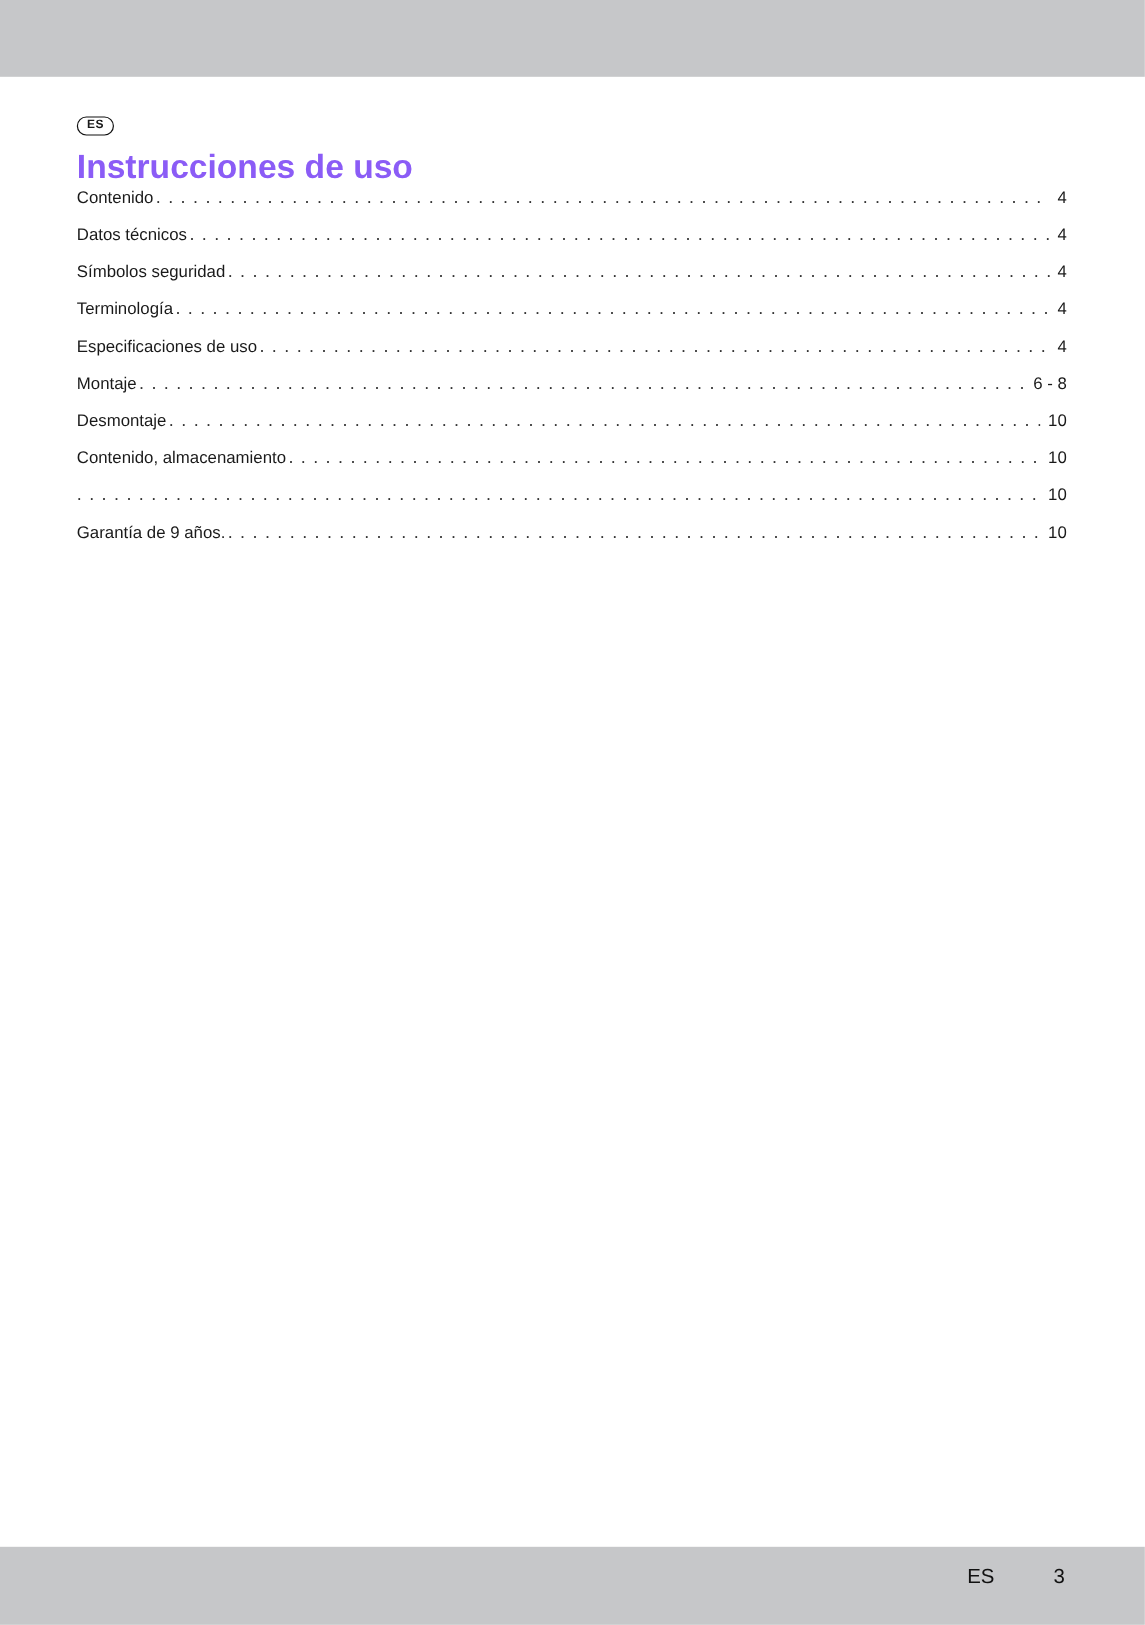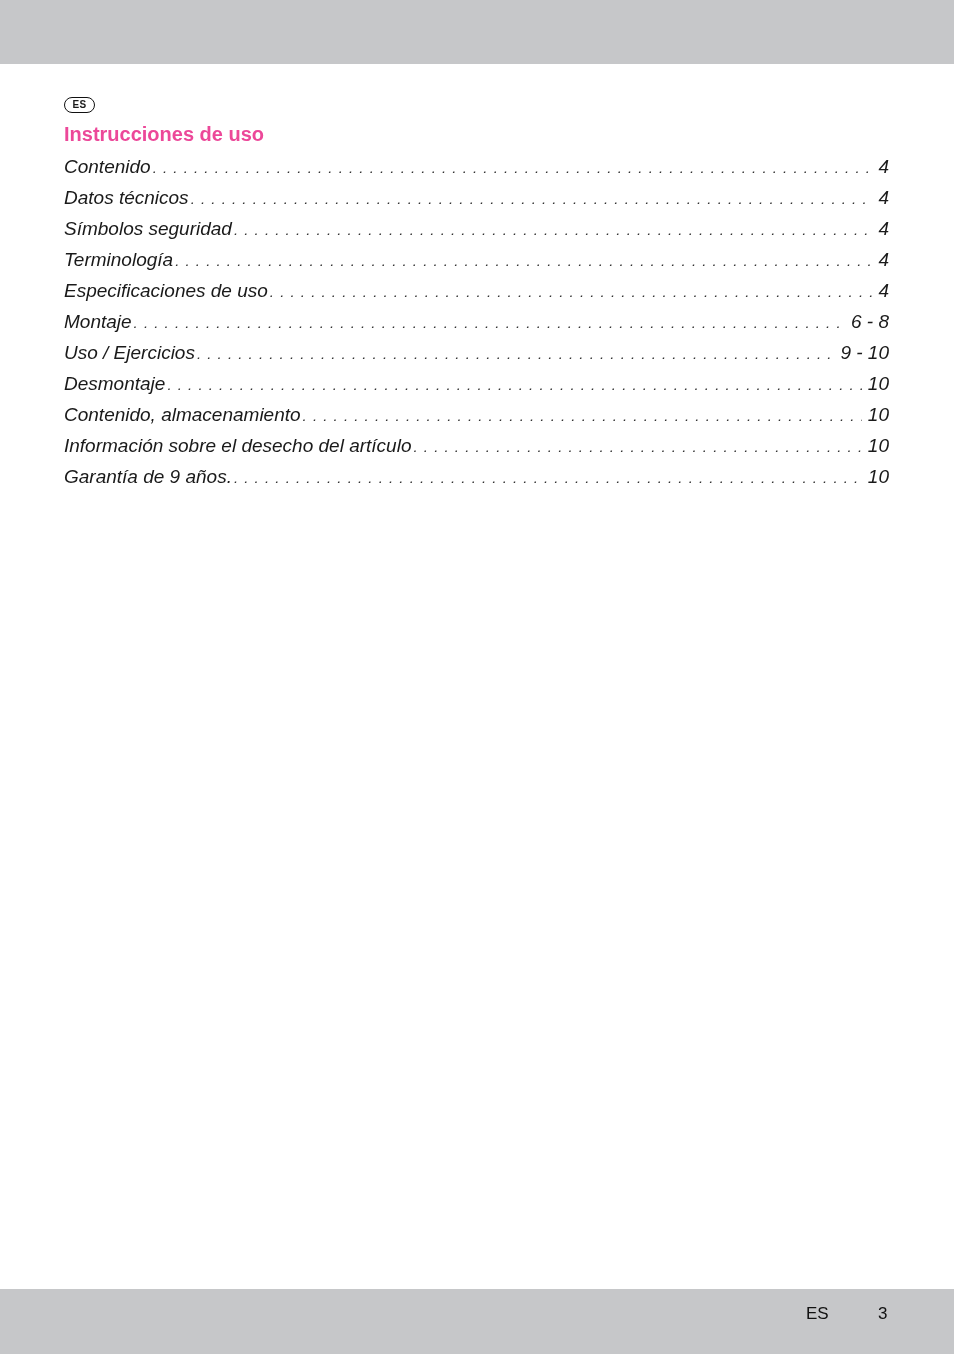--- a/index.html
+++ b/index.html
@@ -3,23 +3,23 @@
 <meta charset="utf-8">
 <style>
   html, body { margin:0; padding:0; }
   body { width:954px; height:1354px; position:relative; background:#ffffff; overflow:hidden;
          font-family:"Liberation Sans", sans-serif; color:#1a1a1a; }
   .topbar { position:absolute; left:0; top:0; width:954px; height:64px; background:#c6c7c9; }
   .botbar { position:absolute; left:0; top:1289px; width:954px; height:65px; background:#c6c7c9; }
   .lang-badge { position:absolute; left:64px; top:97px; width:31px; height:16px; border:1.3px solid #111;
                 border-radius:9px; box-sizing:border-box; font-size:10px; font-weight:bold; line-height:13px;
                 text-align:center; letter-spacing:0.3px; }
-  .title { position:absolute; left:64px; top:123px; font-size:20px; font-weight:bold; color:#ec4899; margin:0; }
+  .title { position:absolute; left:64px; top:123px; font-size:28px; font-weight:bold; color:#8b5cf6; margin:0; }
   .toc { position:absolute; left:64px; top:156px; width:825px; list-style:none; margin:0; padding:0; }
-  .toc li { display:flex; align-items:baseline; height:31px; font-size:19px; color:#1a1a1a; white-space:nowrap; overflow:hidden;font-style:italic; }
+  .toc li { display:flex; align-items:baseline; height:31px; font-size:14px; color:#1a1a1a; white-space:nowrap; overflow:hidden; }
   .toc .label { flex:0 0 auto; padding-right:2px; }
   .toc .dots { flex:1 1 auto; overflow:hidden; letter-spacing:4.6px; color:#333; font-size:15px; }
   .toc .dots::before { content:". . . . . . . . . . . . . . . . . . . . . . . . . . . . . . . . . . . . . . . . . . . . . . . . . . . . . . . . . . . . . . . . . . . . . . . . . . . . . . . . . . . . . . . . . . . . . . . . ."; letter-spacing:0; word-spacing:2px; }
   .toc .page { flex:0 0 auto; padding-left:6px; text-align:right; }
   .footer-lang { position:absolute; left:806px; top:1304px; font-size:17px; color:#111; }
   .footer-page { position:absolute; left:878px; top:1304px; font-size:17px; color:#111; }
 </style>
 </head>
 <body>
 
@@ -53,36 +53,30 @@
       <span class="label">Especificaciones de uso</span>
       <span class="dots"></span>
       <span class="page">4</span>
     </li>
   <li>
       <span class="label">Montaje</span>
       <span class="dots"></span>
       <span class="page">6 - 8</span>
     </li>
   <li>
-      <span class="label">Uso / Ejercicios</span>
-      <span class="dots"></span>
-      <span class="page">9 - 10</span>
-    </li>
-  <li>
       <span class="label">Desmontaje</span>
       <span class="dots"></span>
       <span class="page">10</span>
     </li>
   <li>
       <span class="label">Contenido, almacenamiento</span>
       <span class="dots"></span>
       <span class="page">10</span>
     </li>
   <li>
-      <span class="label">Información sobre el desecho del artículo</span>
       <span class="dots"></span>
       <span class="page">10</span>
     </li>
   <li>
       <span class="label">Garantía de 9 años.</span>
       <span class="dots"></span>
       <span class="page">10</span>
     </li>
 </ul>
 

